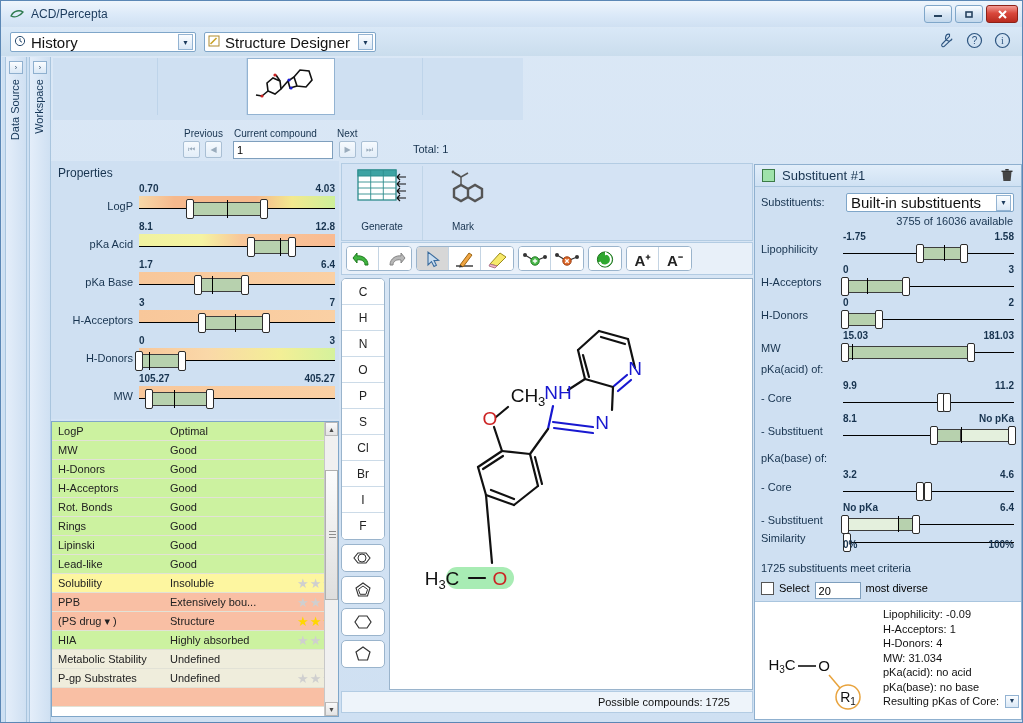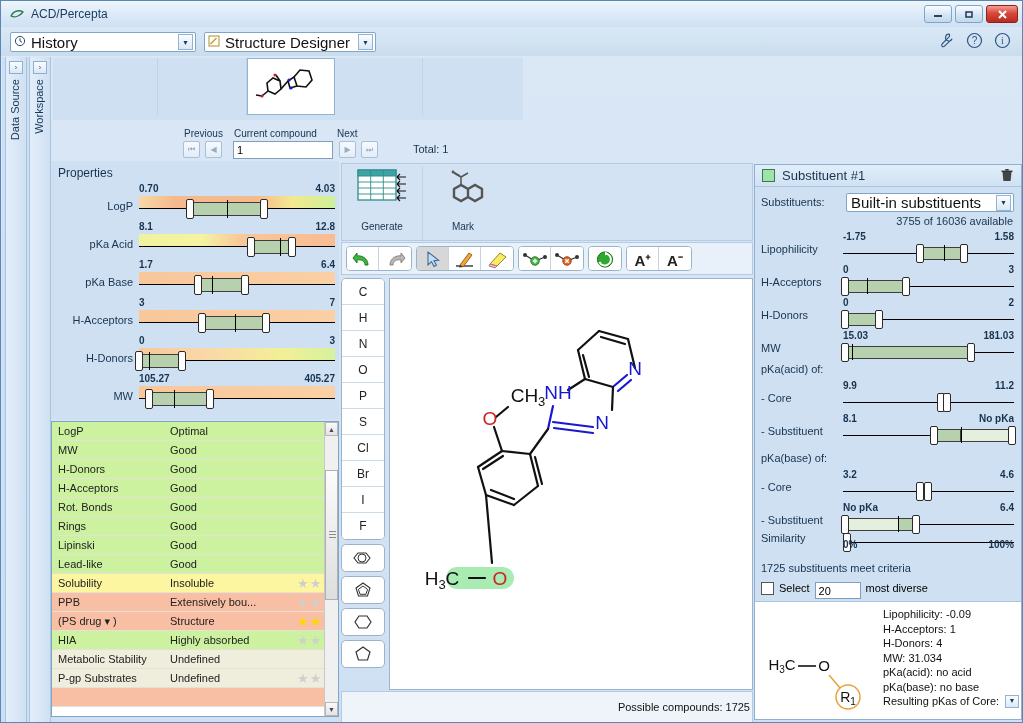--- a/index.html
+++ b/index.html
@@ -201,24 +201,24 @@
   .ringbtn {
     height:28px; border:1px solid #9ab4cc; border-radius:5px; background:#fff;
     display:flex; align-items:center; justify-content:center; margin-top:4px;
   }
 
   .canvas {
     position:absolute; left:388px; top:277px; width:364px; height:412px;
     background:#fff; border:1px solid #9ab4cc;
   }
   .statusbar {
-    position:absolute; left:340px; top:690px; width:412px; height:32px;
+    position:absolute; left:340px; top:690px; width:412px; height:22px;
     background:#eef4fa; border:1px solid #b3cce3;
     font-size:11px; color:#111; display:flex; align-items:center; justify-content:flex-end;
-    padding-right:2px;
+    padding-right:22px;
   }
 
   
   .subPanel {
     position:absolute; left:753px; top:163px; width:268px; height:556px;
     background:#cfe0f2; border:1px solid #8fb0cf;
   }
   .sub-head {
     position:absolute; left:0; top:0; width:266px; height:22px;
     background:linear-gradient(#e2eefa,#cfe1f3); border-bottom:1px solid #a9c5de;

